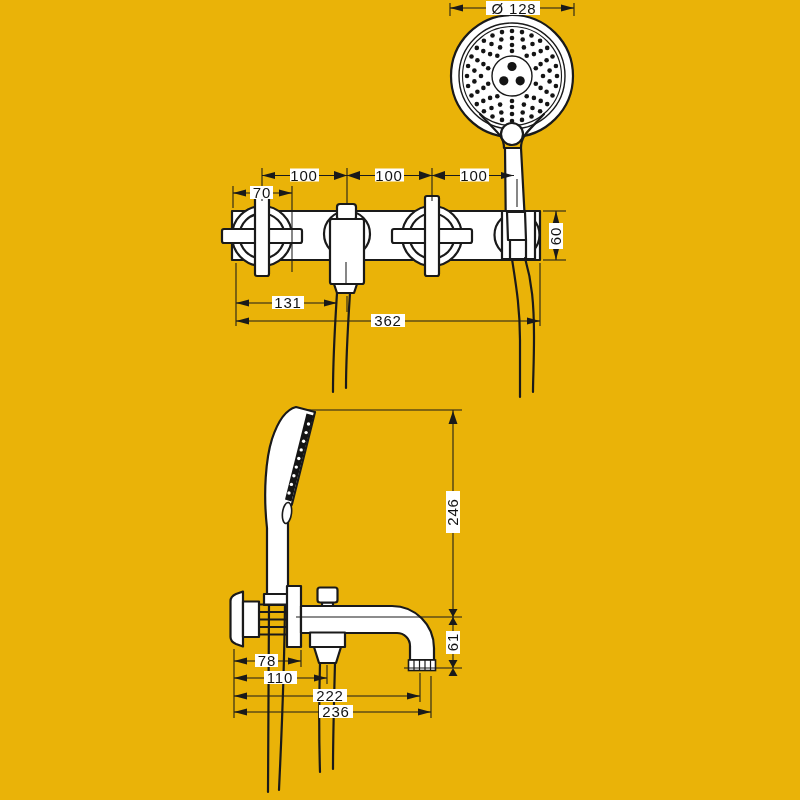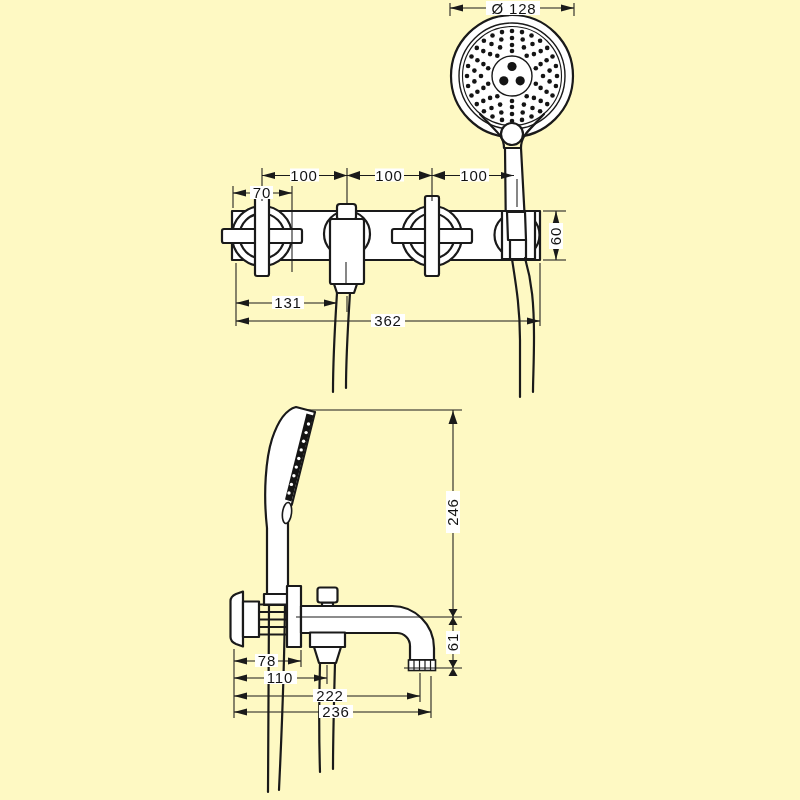--- a/index.html
+++ b/index.html
@@ -1,16 +1,16 @@
 <!DOCTYPE html>
 <html><head>
 <meta charset="utf-8">
 <style>
   html,body{margin:0;padding:0;background:#ffffff;}
-  .canvas{width:800px;height:800px;background:#fef9c3;position:relative;overflow:hidden;}
+  .canvas{width:800px;height:800px;background:#eab308;position:relative;overflow:hidden;}
   svg{display:block;}
   .product{fill:#ffffff;stroke:#1a1a1a;stroke-width:2.2;stroke-linejoin:round;stroke-linecap:round;}
   .pline{fill:none;stroke:#1a1a1a;stroke-width:2.2;stroke-linecap:round;}
   .thin{fill:none;stroke:#1a1a1a;stroke-width:1.4;}
   .dim{fill:none;stroke:#1a1a1a;stroke-width:1.05;}
   .arr{fill:#1a1a1a;stroke:none;}
   .mask{fill:#ffffff;stroke:none;}
   .dimtxt{font-family:"Liberation Sans",sans-serif;font-size:15px;letter-spacing:0.8px;fill:#111;text-anchor:middle;}
 </style>
 </head>

